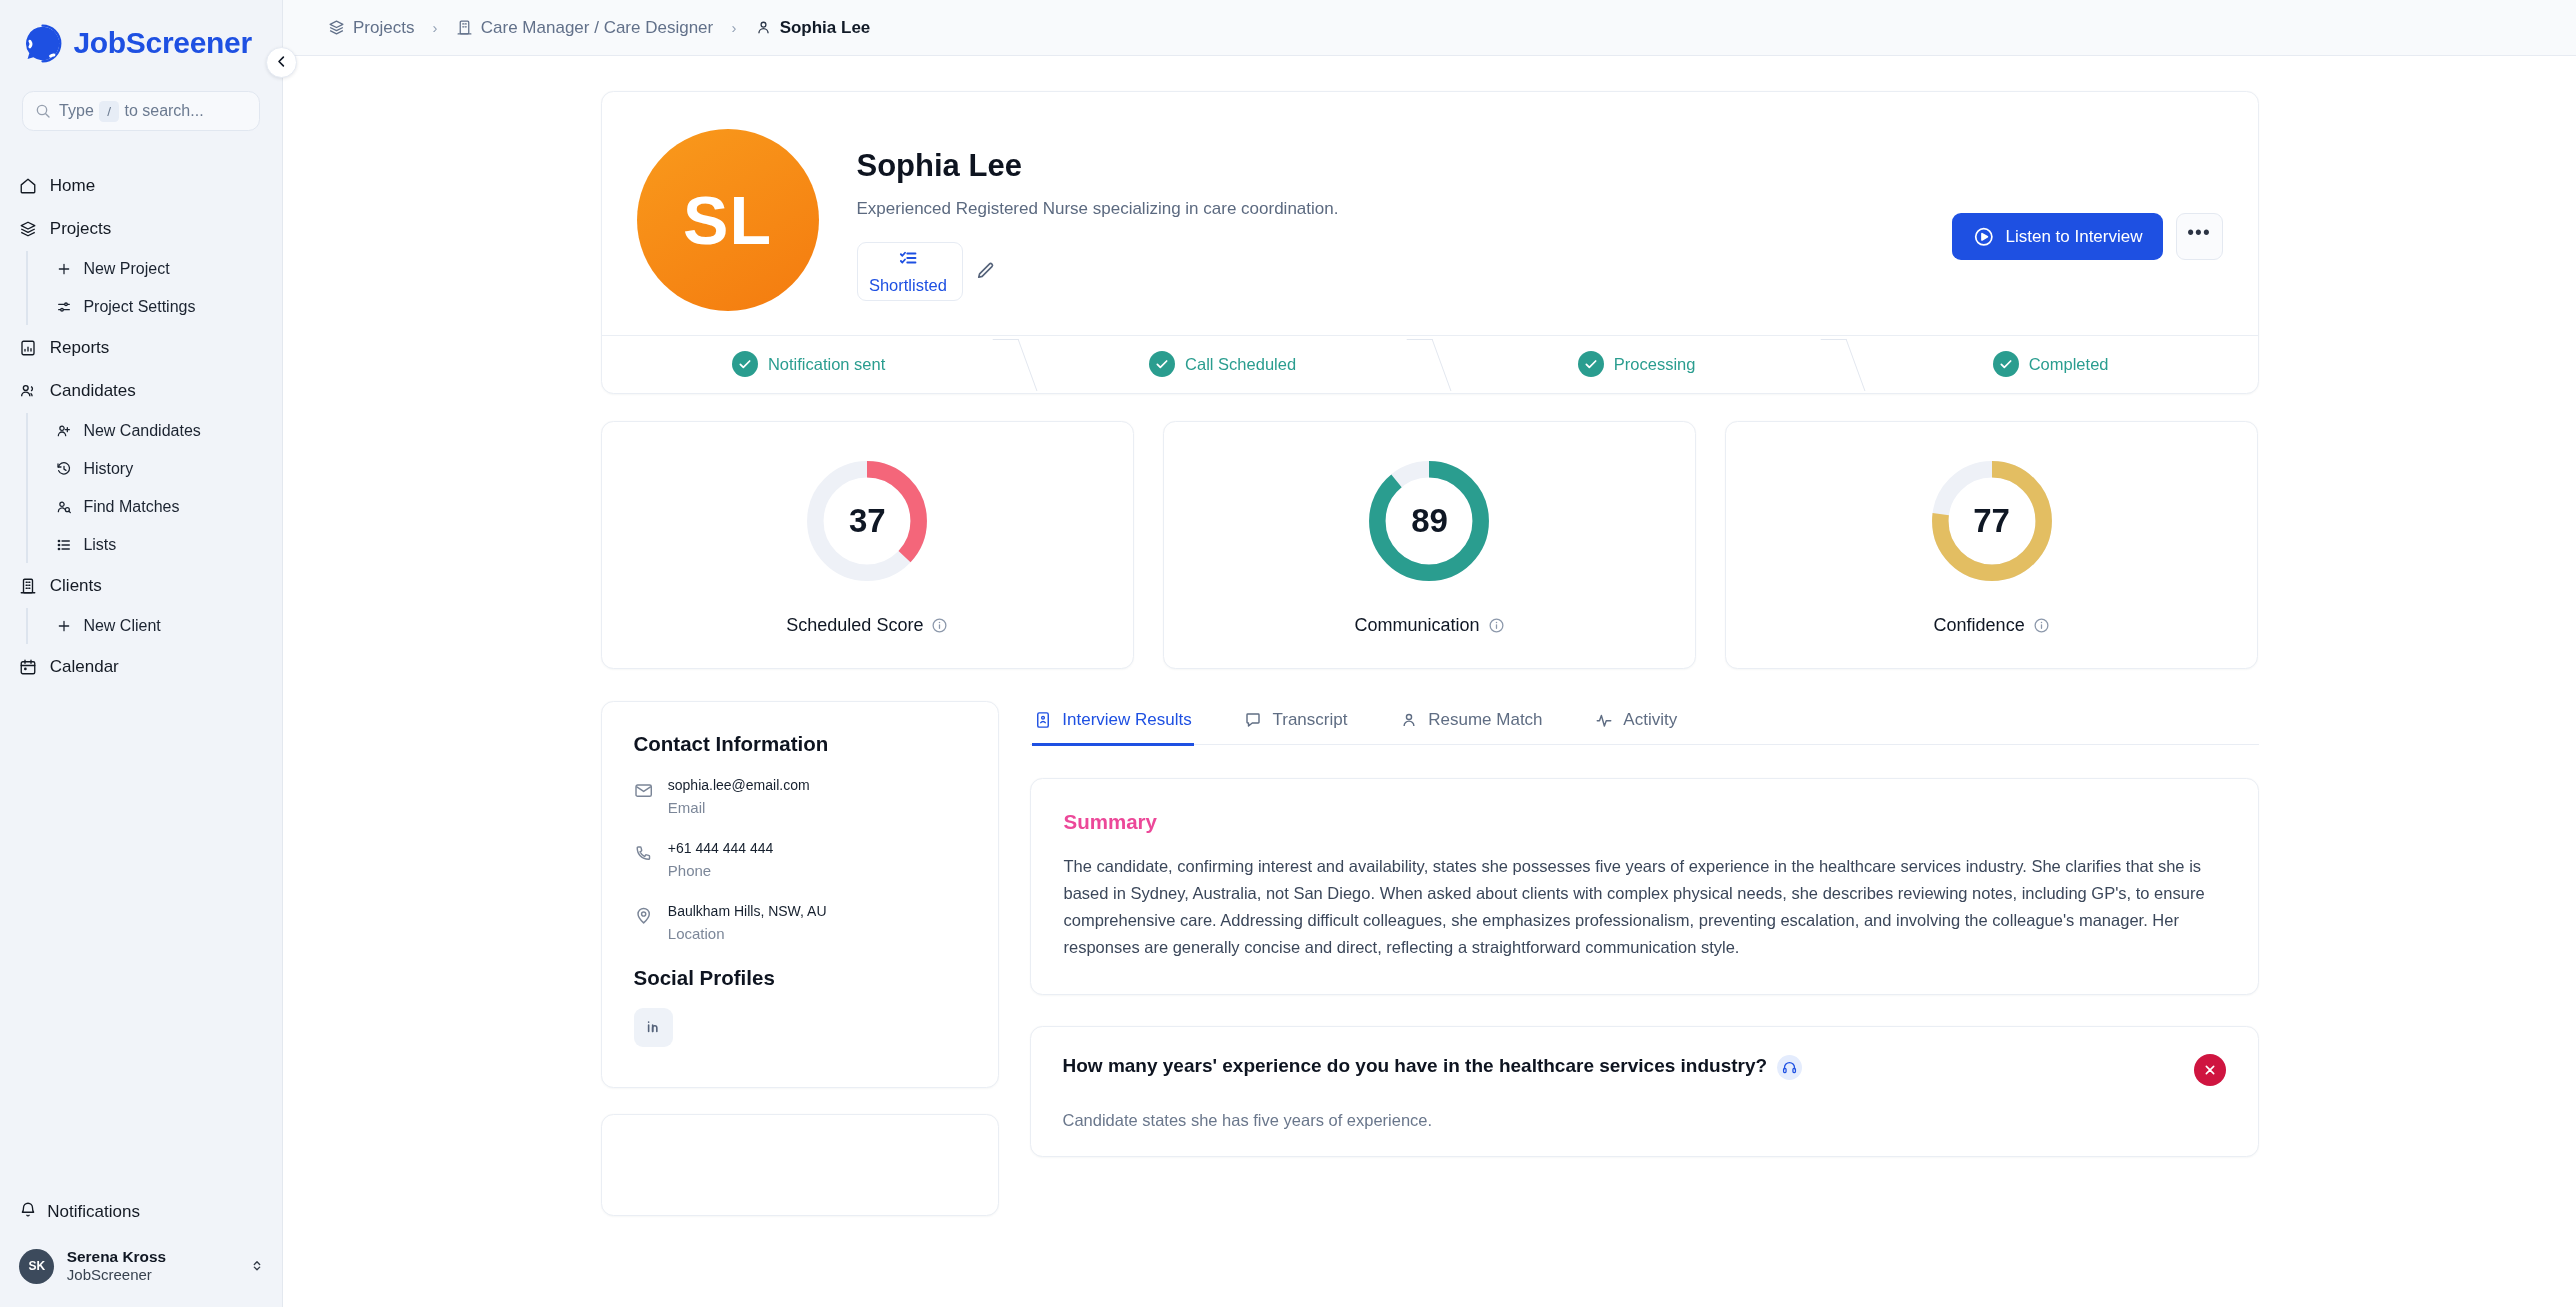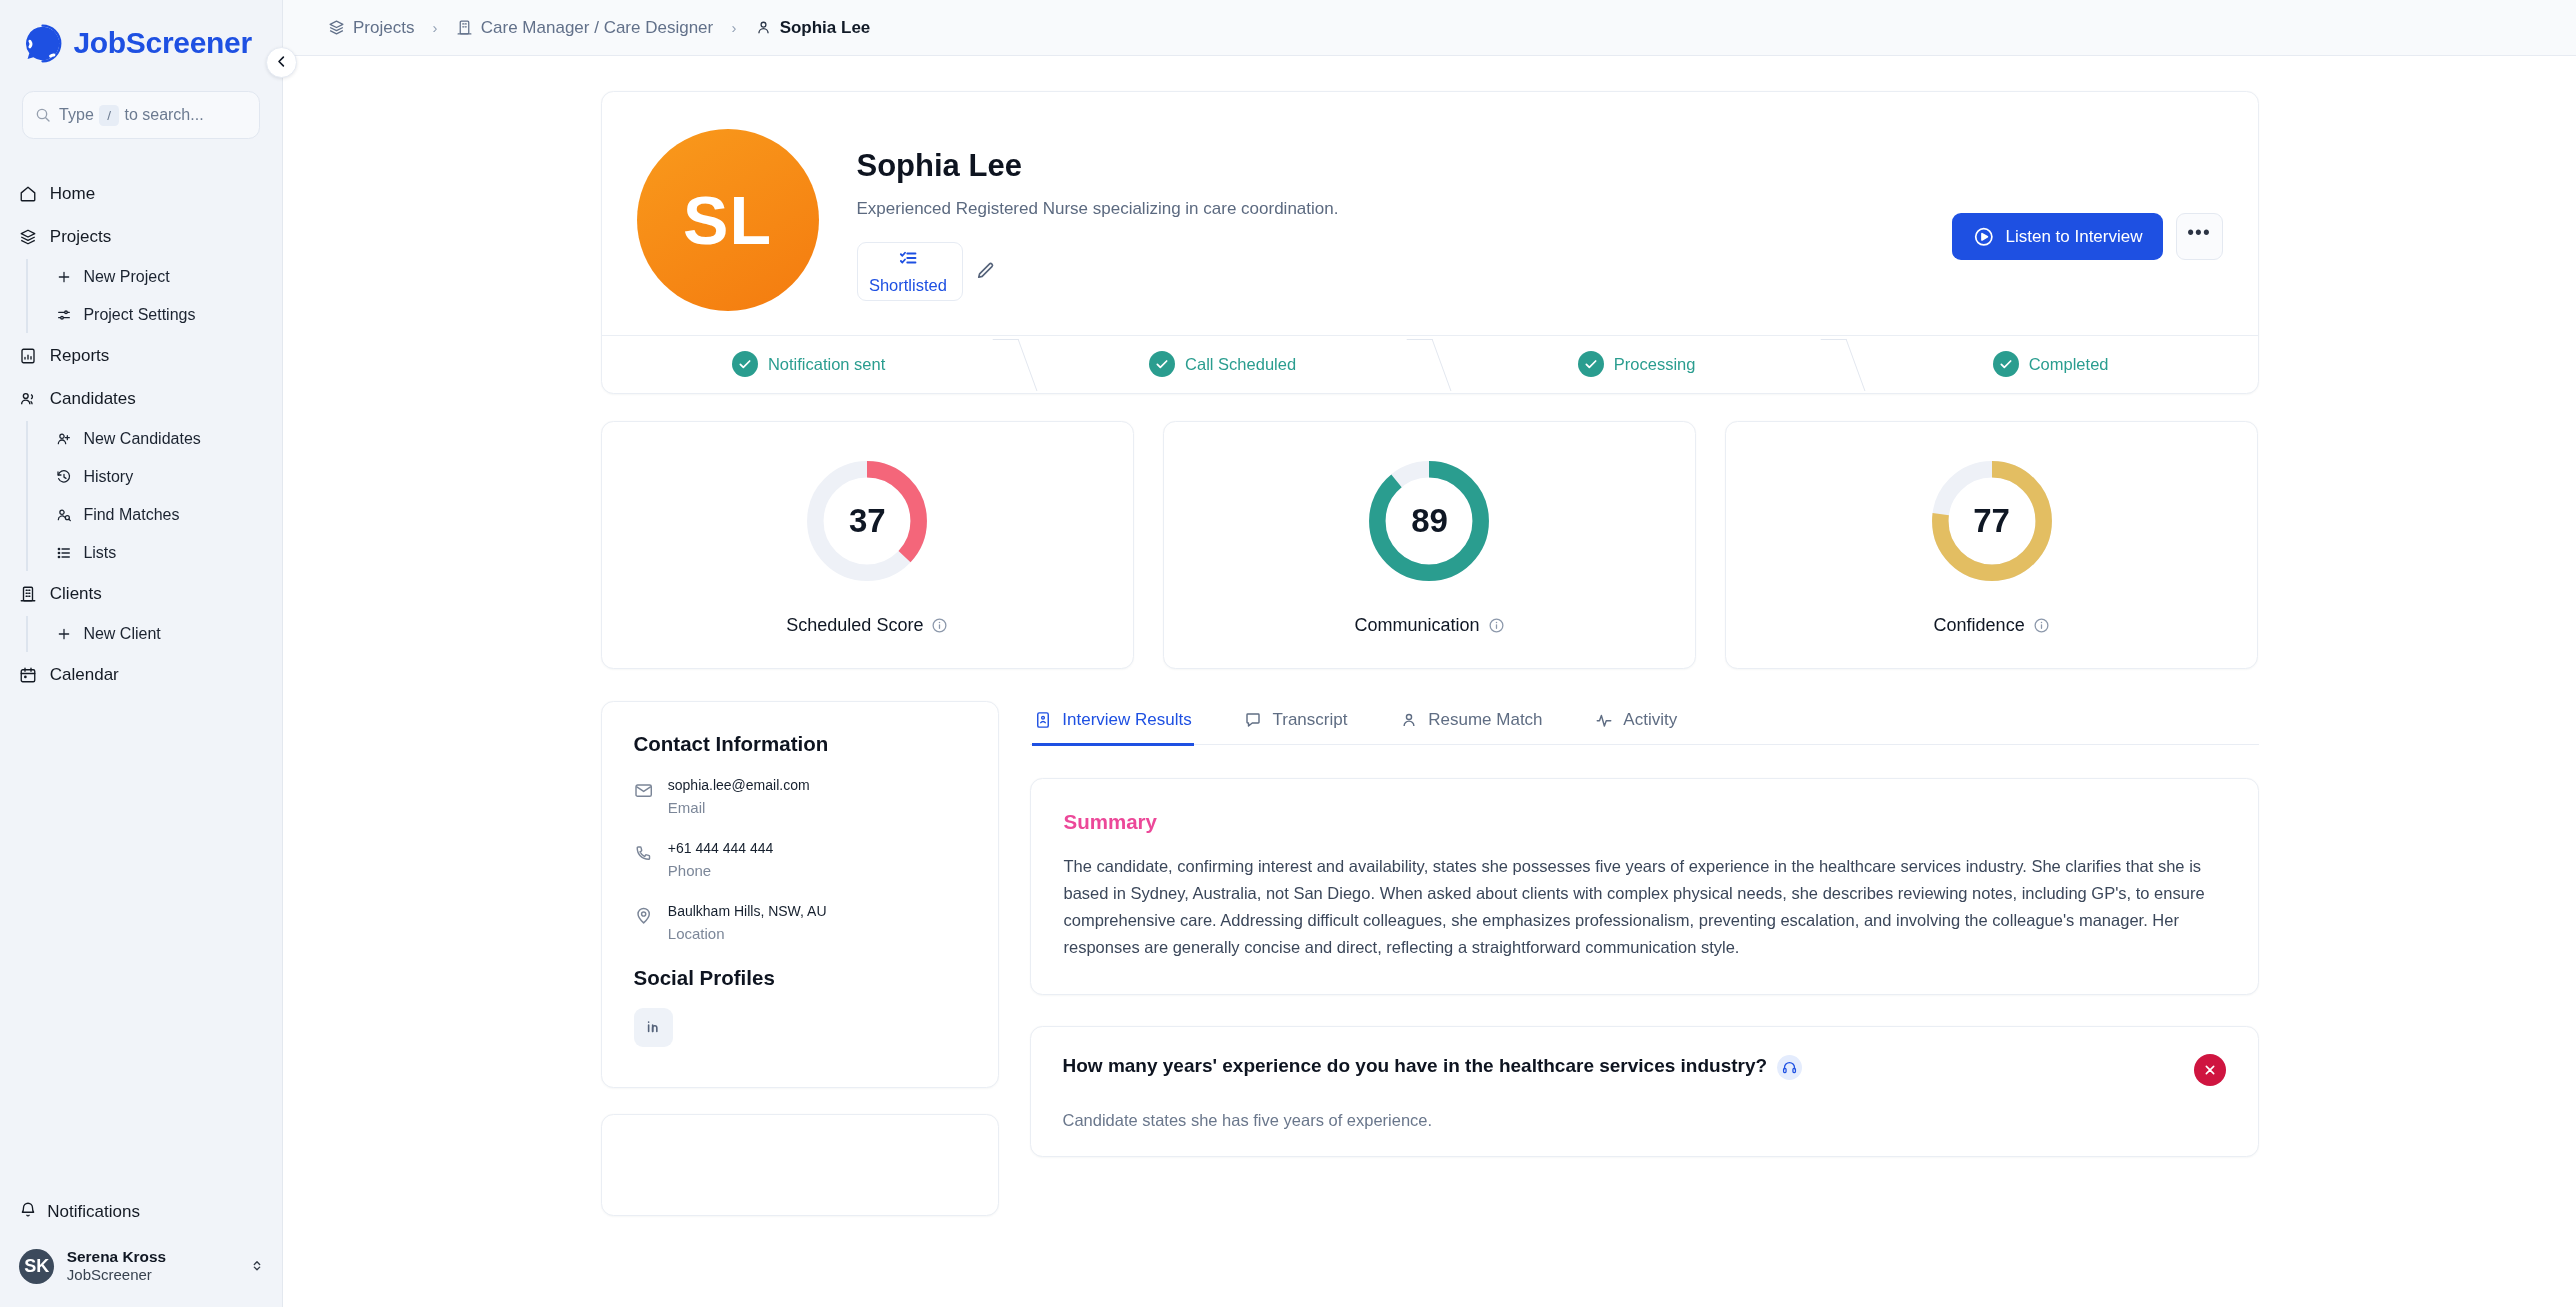--- a/index.html
+++ b/index.html
@@ -18,21 +18,21 @@
     border-right: 1.7px solid #e3e8ef;
     display: flex; flex-direction: column;
     position: relative; flex: 0 0 283px;
   }
   .logo-row { display: flex; align-items: center; gap: 11.4px; padding: 23px 0 0 23px; height: 63px; }
   .logo-mark { width: 39px; height: 39px; flex: 0 0 39px; }
   .logo-text { font-size: 30px; font-weight: bold; color: #1e50e2; letter-spacing: -0.3px; }
 
   .search-box {
     margin: 28.4px 21.6px 0 21.6px;
-    height: 48px; border: 1.7px solid #e1e7f0; border-radius: 11.4px;
+    height: 40px; border: 1.7px solid #e1e7f0; border-radius: 11.4px;
     background: #f7f9fc; display: flex; align-items: center; gap: 8px;
     padding: 0 12.5px;
   }
   .search-icon { width: 16px; height: 16px; flex: 0 0 16px; opacity: .62; }
   .search-ph { font-size: 16px; color: #6b7a90; display: flex; align-items: center; gap: 5.7px; white-space: nowrap; }
   .slash-key {
     display: inline-flex; align-items: center; justify-content: center;
     width: 19.3px; height: 20.5px; border-radius: 4.5px; background: #e7edf6;
     font-size: 13.6px; color: #6b7a90;
   }
@@ -55,21 +55,21 @@
     cursor: pointer;
   }
   .nav-sub .ni { width: 16px; height: 16px; flex: 0 0 16px; }
 
   .side-bottom { padding: 0 0 23px 0; }
   .notif-row { display: flex; align-items: center; gap: 10px; height: 45px; padding-left: 19.3px; font-size: 17px; color: #141a24; cursor: pointer;}
   .user-row { display: flex; align-items: center; gap: 12.5px; padding: 12.5px 17px 0 19.3px; cursor: pointer;}
   .avatar-sm {
     width: 35px; height: 35px; border-radius: 50%; background: #3c4a5c;
     color: #fff; display: flex; align-items: center; justify-content: center;
-    font-size: 18px; font-weight: bold; flex: 0 0 35px;
+    font-size: 12px; font-weight: bold; flex: 0 0 35px;
   }
   .user-name { font-size: 15.4px; font-weight: bold; color: #101723; line-height: 1.25; }
   .user-org  { font-size: 15px; color: #38424f; line-height: 1.25; }
   .user-chev { margin-left: auto; width: 16px; height: 21.6px; opacity: .85; }
 
   .collapse-btn {
     position: absolute; right: -15.4px; top: 47px;
     width: 31px; height: 31px; border-radius: 50%;
     background: #fff; border: 1.1px solid #e6ebf3;
     display: flex; align-items: center; justify-content: center;

